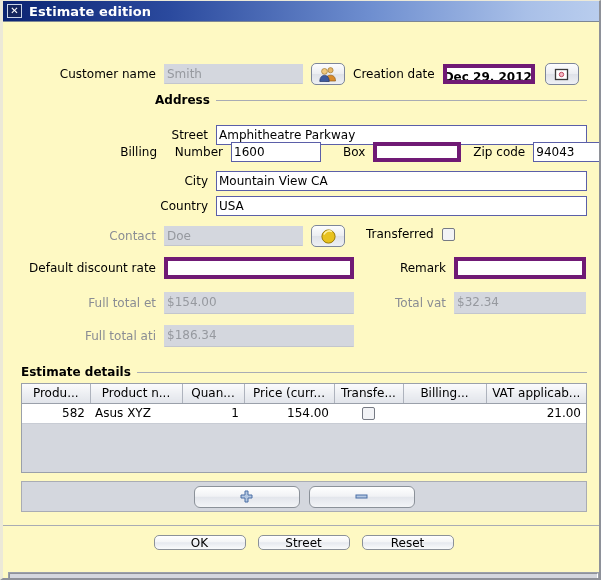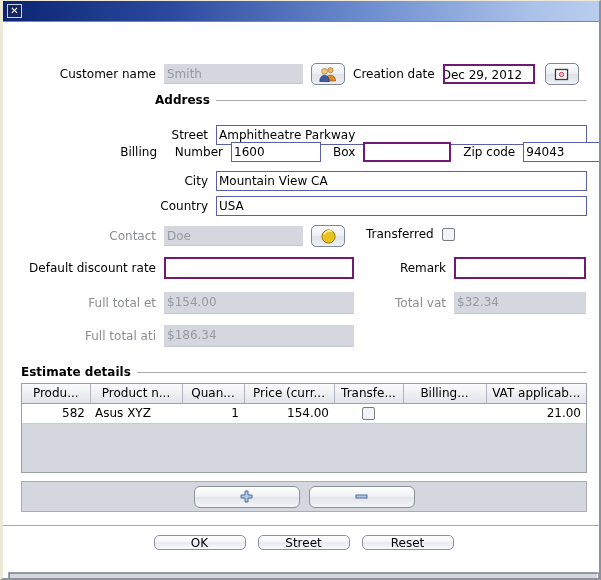--- a/index.html
+++ b/index.html
@@ -57,21 +57,21 @@
     font-weight: bold;
     font-size: 13px;
     letter-spacing: 0.1px;
   }
 
   
   #content {
     position: relative;
     height: 557px;
     box-sizing: border-box;
-    background: #ffffff;
+    background: #fef9c3;
   }
 
   .row {
     position: absolute;
     display: flex;
     align-items: center;
   }
   .lbl {
     font-size: 12px;
     color: #000;
@@ -87,21 +87,21 @@
     border: 1px solid #5b5fa8;
     font-family: "DejaVu Sans", "Liberation Sans", sans-serif;
     font-size: 12px;
     color: #000;
     padding: 0 2px;
     line-height: 18px;
     outline: none;
     overflow: hidden;
     white-space: nowrap;
   }
-  .tf.plain { border: 2px solid #701a75; }
+  .tf.plain { border: 4px solid #701a75; font-weight: bold; }
   
   .tf.disabled {
     background: #d4d7de;
     border: 1px solid transparent;
     border-bottom: 1px solid #c3c6cd;
     color: #96999f;
   }
   .tf.clip-left { text-indent: -5px; }
 
   
@@ -271,20 +271,21 @@
     outline: 1px solid #9aa0aa;
   }
 </style>
 </head>
 <body>
 
 <div id="window">
 
   <div id="titlebar">
     <div id="close-btn">✕</div>
+    <div id="title-text">Estimate edition</div>
   </div>
 
   <div id="content">
 
     <div class="row" style="left:50px; top:41px;">
       <div class="lbl" style="width:103px; text-align:right;">Customer name</div>
       <div class="tf disabled" style="width:139px; margin-left:8px;">Smith</div>
       <div class="iconbtn" style="margin-left:8px;">
         <svg width="18" height="16" viewBox="0 0 18 16">
           <circle cx="11.5" cy="4.2" r="2.6" fill="#e8b96a" stroke="#a07a32" stroke-width="0.7"></circle>
@@ -313,21 +314,21 @@
 
     <div class="row" style="left:100px; top:90px;margin-top:13px;">
       <div class="lbl" style="width:105px; text-align:right;">Street</div>
       <div class="tf" style="width:371px; margin-left:8px;">Amphitheatre Parkway</div>
     </div>
 
     <div class="row" style="left:106px; top:120px;">
       <div class="lbl" style="width:48px; text-align:right;">Billing</div>
       <div class="lbl" style="width:60px; text-align:right; margin-left:6px;">Number</div>
       <div class="tf" style="width:90px; margin-left:8px;">1600</div>
-      <div class="lbl" style="margin-left:12px;">Box</div>
+      <div class="lbl" style="margin-left:22px;">Box</div>
       <div class="tf plain" style="width:88px; margin-left:8px;"></div>
       <div class="lbl" style="margin-left:12px;">Zip code</div>
       <div class="tf" style="width:88px; margin-left:8px;">94043</div>
     </div>
 
     <div class="row" style="left:100px; top:149px;">
       <div class="lbl" style="width:105px; text-align:right;">City</div>
       <div class="tf" style="width:371px; margin-left:8px;">Mountain View CA</div>
     </div>
 

